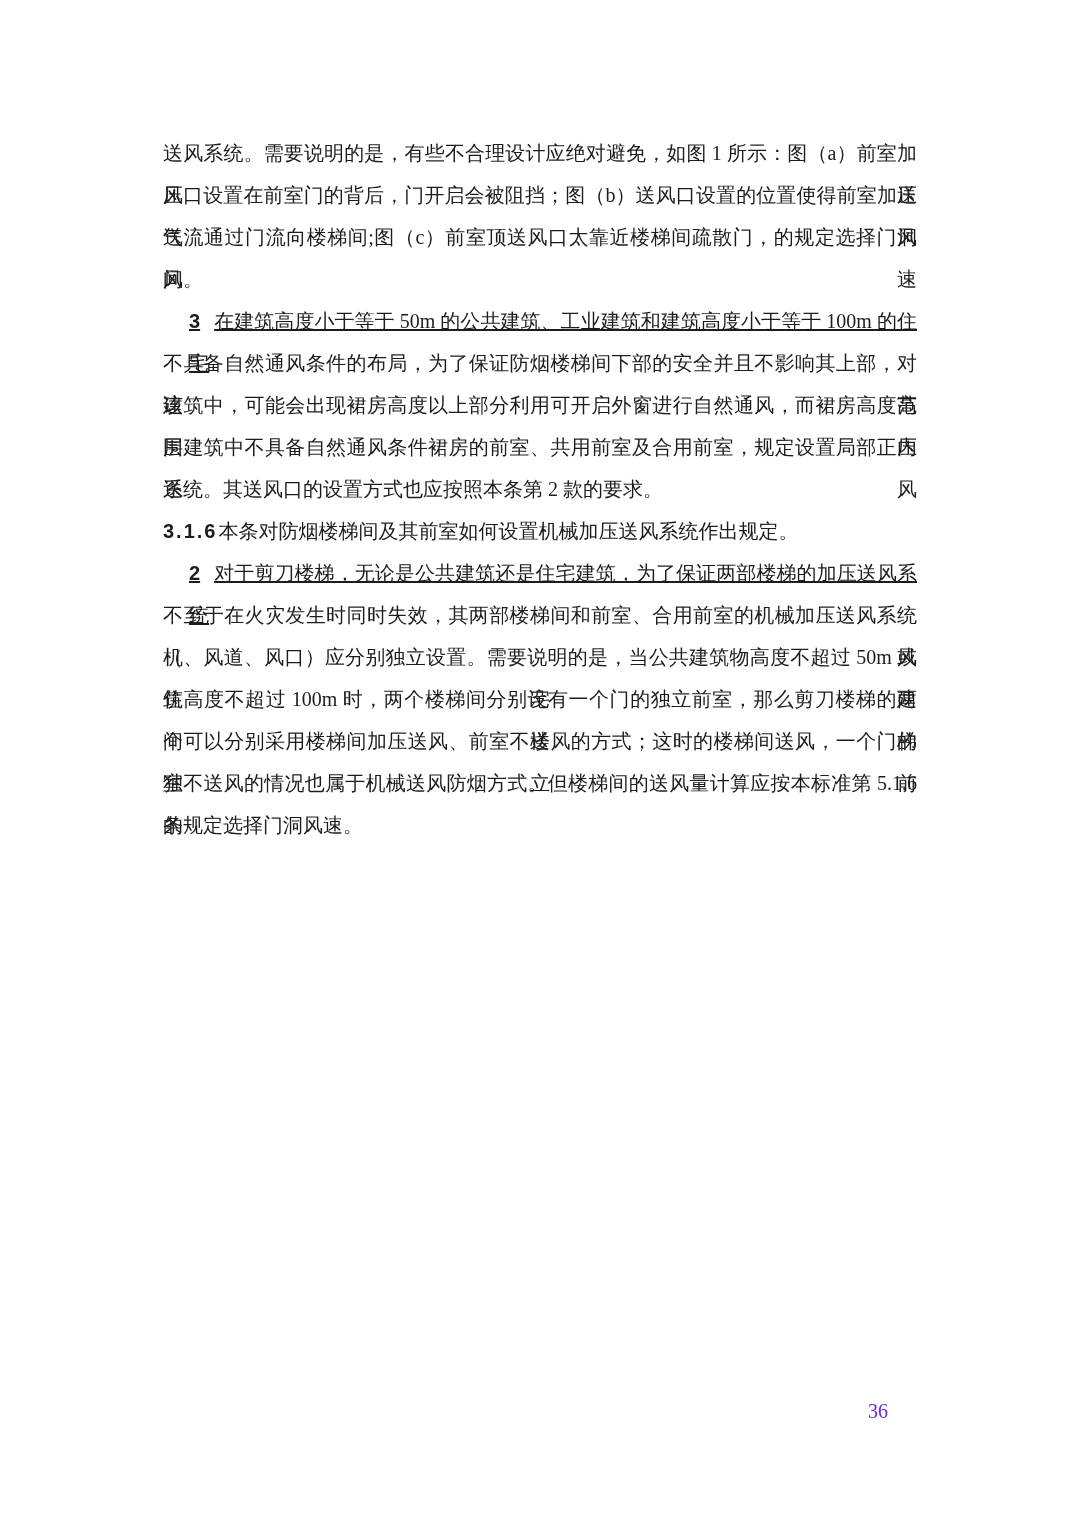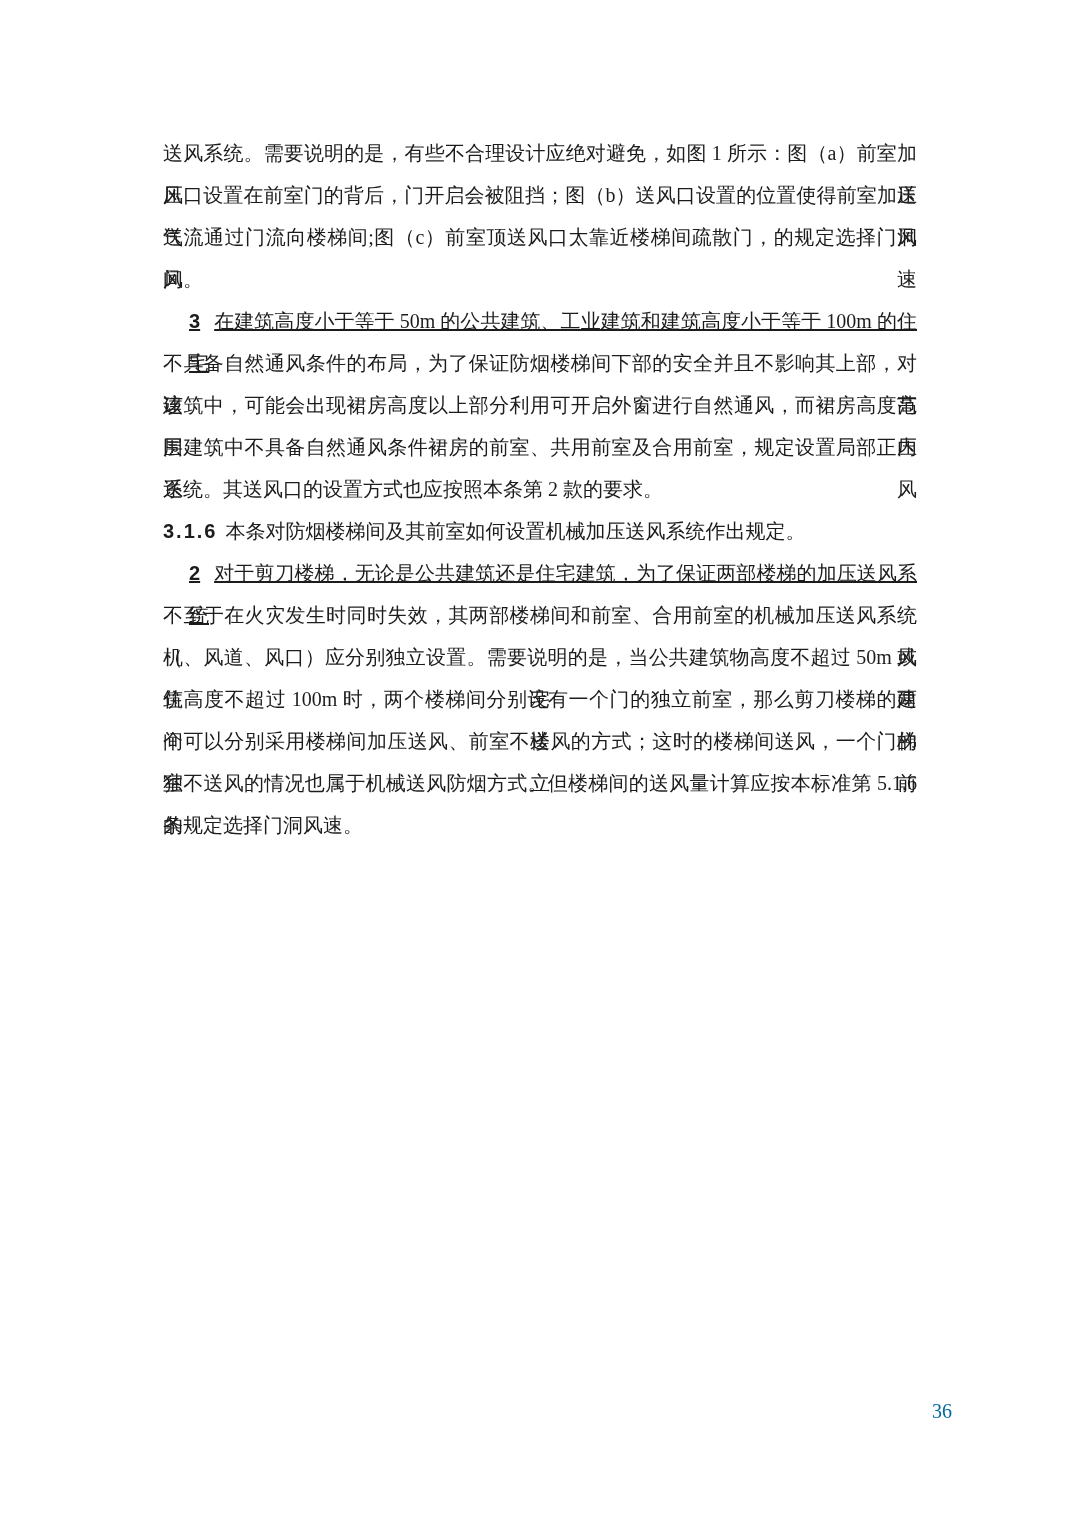--- a/index.html
+++ b/index.html
@@ -35,31 +35,31 @@
   
   .line.indent { padding-left: 26px; text-decoration: underline; }
   .num {
     font-weight: bold;
     font-family: "Liberation Sans", "DejaVu Sans", sans-serif;
     margin-right: 14px;
   }
   .clause-num {
     font-weight: bold;
     font-family: "Liberation Sans", "DejaVu Sans", sans-serif;
-    margin-right: 8px;
+    margin-right: 1px;
     letter-spacing: 2px;
     text-align: center;
   }
   .page-num {
     position: absolute;
     top: 1396px;
-    left: 932px;
+    left: 868px;
     font-size: 20px;
     line-height: 30px;
-    color: #0369a1;
+    color: #6d28d9;
   }
 </style>
 </head>
 <body>
 
 <div class="page">
   <div class="content">
 
     <div>
       <div class="line j"><span>送风系统。需要说明的是，有些不合理设计应绝对避免，如图 1 所示：图（a）前室加压送</span></div>

